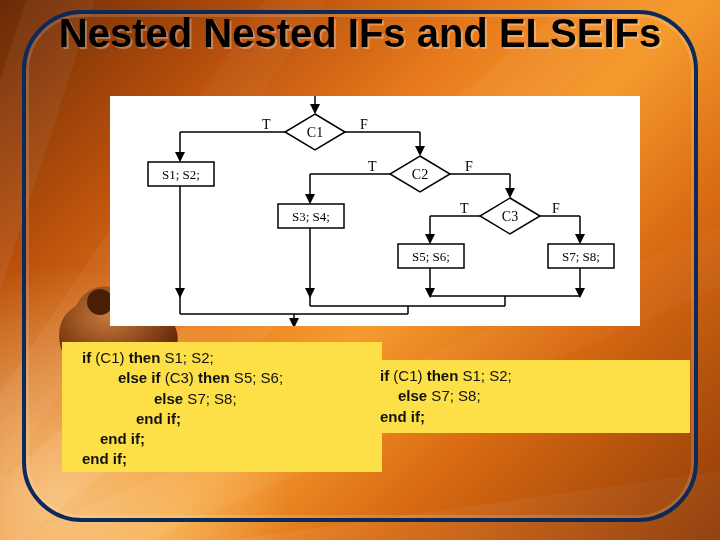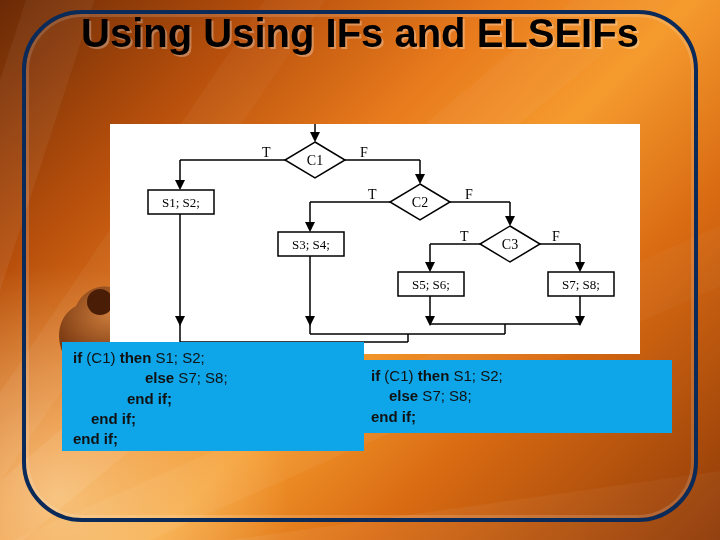--- a/index.html
+++ b/index.html
@@ -60,43 +60,43 @@
     line-height: 1.05;
     color: #000;
     text-shadow: 2px 2px 0 rgba(255,255,255,0.3);
     z-index: 5;
   }
 
   
   .flow {
     position: absolute;
     left: 110px;
-    top: 124px;
+    top: 96px;
     width: 530px;
     height: 230px;
     background: #fff;
     z-index: 3;
   }
   .flow svg { display:block; }
   .node-box { fill:#fff; stroke:#000; stroke-width:1.5; }
   .node-dia { fill:#fff; stroke:#000; stroke-width:1.5; }
   .edge { stroke:#000; stroke-width:1.5; fill:none; }
   .arrowhead { fill:#000; }
   .fl-label { font: 14px Georgia, serif; }
   .fl-label-sm { font: 13px Georgia, serif; }
 
   
   .code {
     position: absolute;
-    background: #0ea5e9;
+    background: #fde047;
     font-family: Arial, Helvetica, sans-serif;
     font-size: 15px;
     line-height: 1.35;
     color: #111;
-    padding: 6px 11px;
+    padding: 6px 20px;
     white-space: nowrap;
     z-index: 4;
   }
   #code-left  { left: 62px;  top: 342px; width: 280px; padding-bottom:2px;}
   #code-right { left: 360px; top: 360px; width: 290px; }
   .kw { font-weight: 700; }
   .ind1 { padding-left: 18px; display:inline-block; }
   .ind2 { padding-left: 36px; display:inline-block; }
   .ind3 { padding-left: 54px; display:inline-block; }
   .ind4 { padding-left: 72px; display:inline-block; }
@@ -130,21 +130,21 @@
       <stop offset="70%" stop-color="#6d2e0a"></stop>
       <stop offset="100%" stop-color="#3a1604"></stop>
     </radialGradient>
   </defs>
   <path fill="url(#fg)" d="M18,92 C6,70 10,48 28,38 C36,20 56,14 70,22 C86,14 108,22 112,44
     C128,50 136,72 124,88 C138,96 140,110 122,112 C108,118 92,110 84,100
     C70,114 48,116 36,106 C22,114 8,108 18,92 Z"></path>
   <circle cx="52" cy="34" r="13" fill="#4a1e06"></circle>
 </svg>
 
-<div class="title">Using Using IFs and ELSEIFs</div>
+<div class="title">Nested Nested IFs and ELSEIFs</div>
 
 <div class="flow">
 <svg width="530" height="230" viewBox="0 0 530 230">
 
   <defs>
     <marker id="ah" viewBox="0 0 10 10" refX="8" refY="5" markerWidth="7" markerHeight="7" orient="auto">
       <path d="M0,0 L10,5 L0,10 Z" class="arrowhead"></path>
     </marker>
   </defs>
 
@@ -204,20 +204,21 @@
   <line class="edge" x1="298" y1="210" x2="298" y2="218"></line>
   <line class="edge" x1="70" y1="218" x2="298" y2="218"></line>
   <line class="edge" x1="184" y1="218" x2="184" y2="230" marker-end="url(#ah)"></line>
   <line class="edge" x1="70" y1="200" x2="70" y2="218"></line>
   <line class="edge" x1="200" y1="200" x2="200" y2="210"></line>
 </svg>
 </div>
 
 <div class="code" id="code-left">
   <div><span class="kw">if</span><span> (C1) </span><span class="kw">then</span><span> S1; S2;</span></div>
+  <div><span class="ind2"></span><span class="kw">else if</span><span> (C3) </span><span class="kw">then</span><span> S5; S6;</span></div>
   <div><span class="ind4"></span><span class="kw">else</span><span> S7; S8;</span></div>
   <div><span class="ind3"></span><span class="kw">end if;</span></div>
   <div><span class="ind1"></span><span class="kw">end if;</span></div>
   <div><span class="kw">end if;</span></div>
 </div>
 
 <div class="code" id="code-right">
   <div><span class="kw">if</span><span> (C1) </span><span class="kw">then</span><span> S1; S2;</span></div>
   <div><span class="ind1"></span><span class="kw">else</span><span> S7; S8;</span></div>
   <div><span class="kw">end if;</span></div>

